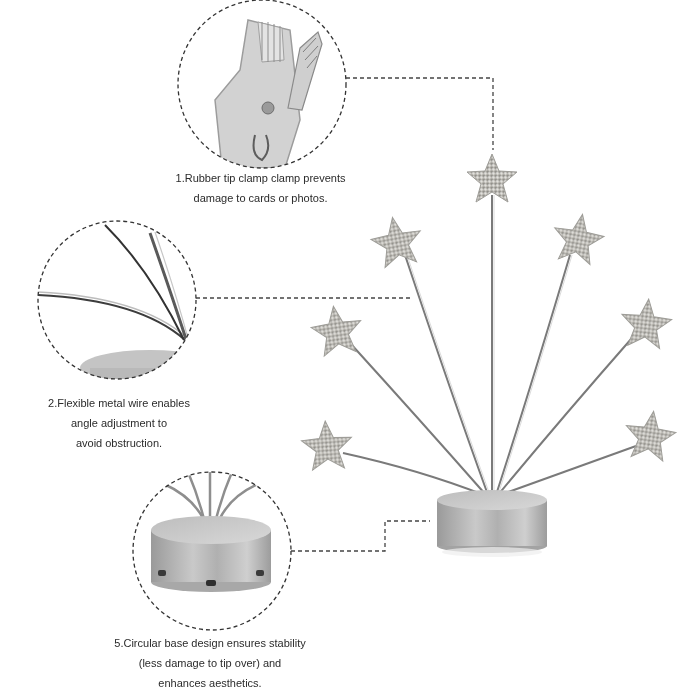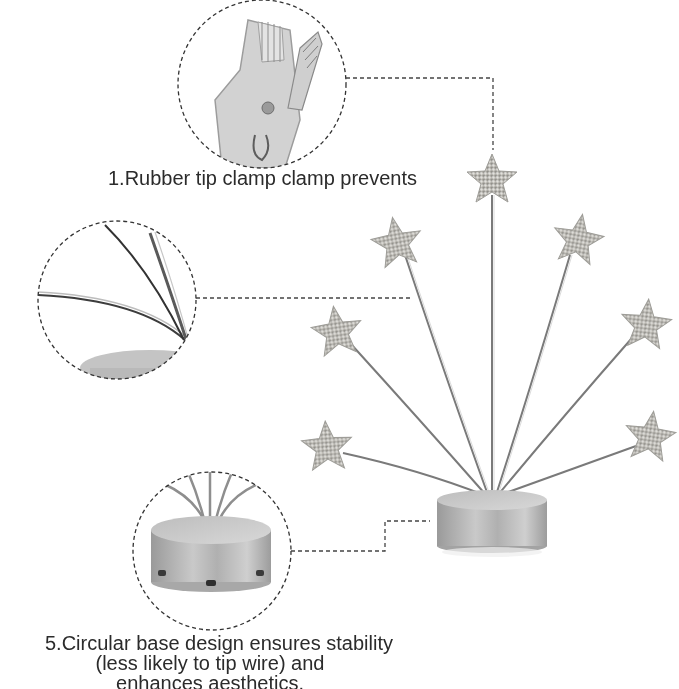--- a/index.html
+++ b/index.html
@@ -1,18 +1,18 @@
 <!DOCTYPE html>
 <html><head>
 <meta charset="utf-8">
 <style>
   html,body{margin:0;padding:0;background:#ffffff;}
   body{width:679px;height:689px;position:relative;overflow:hidden;font-family:"Liberation Sans",sans-serif;color:#2a2a2a;}
   .stage{position:absolute;left:0;top:0;width:679px;height:689px;}
-  .caption{position:absolute;text-align:center;font-size:20px;line-height:20px;color:#2b2b2b;white-space:nowrap;}
+  .caption{position:absolute;text-align:center;font-size:11px;line-height:20px;color:#2b2b2b;white-space:nowrap;}
   .caption span{display:block;}
   svg{position:absolute;left:0;top:0;}
 </style>
 </head>
 <body>
 
 <div class="stage">
 
   <svg width="679" height="689" viewBox="0 0 679 689">
     <defs>
@@ -134,22 +134,28 @@
         <path transform="translate(337,332) rotate(-8)" d="M0 -26 L7 -9 L25 -8 L11 4 L16 22 L0 12 L-16 22 L-11 4 L-25 -8 L-7 -9 Z"></path>
         <path transform="translate(646,325) rotate(6)" d="M0 -26 L7 -9 L25 -8 L11 4 L16 22 L0 12 L-16 22 L-11 4 L-25 -8 L-7 -9 Z"></path>
         <path transform="translate(327,447) rotate(-4)" d="M0 -26 L7 -9 L25 -8 L11 4 L16 22 L0 12 L-16 22 L-11 4 L-25 -8 L-7 -9 Z"></path>
         <path transform="translate(650,437) rotate(8)" d="M0 -26 L7 -9 L25 -8 L11 4 L16 22 L0 12 L-16 22 L-11 4 L-25 -8 L-7 -9 Z"></path>
       </g>
     </g>
   </svg>
 
   <div class="caption" style="left:108px;top:168px;width:305px;">
     <span>1.Rubber tip clamp clamp prevents</span>
+    <span>damage to cards or photos.</span>
   </div>
 
+  <div class="caption" style="left:0px;top:393px;width:238px;">
+    <span>2.Flexible metal wire enables</span>
+    <span>angle adjustment to</span>
+    <span>avoid obstruction.</span>
+  </div>
 
   <div class="caption" style="left:45px;top:633px;width:330px;">
     <span>5.Circular base design ensures stability</span>
-    <span>(less likely to tip wire) and</span>
+    <span>(less damage to tip over) and</span>
     <span>enhances aesthetics.</span>
   </div>
 
 </div>
 
 </body></html>

